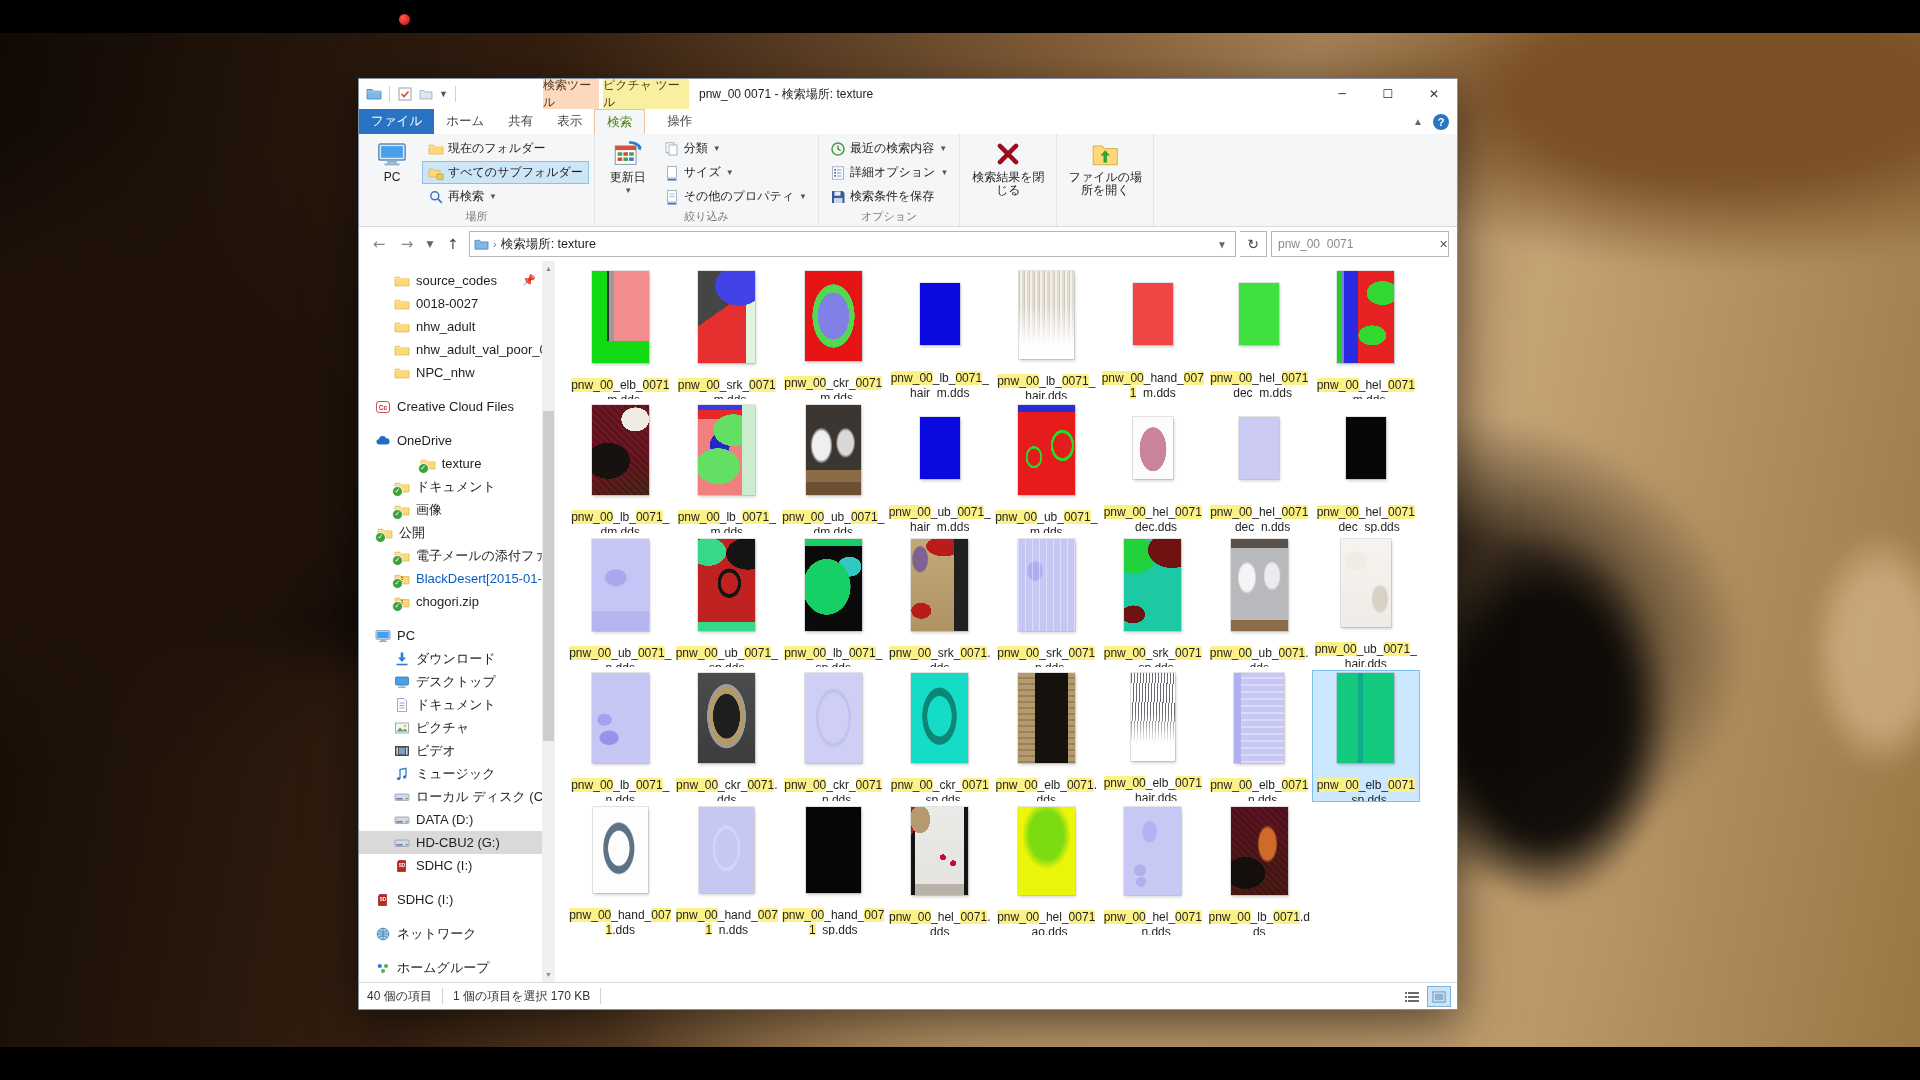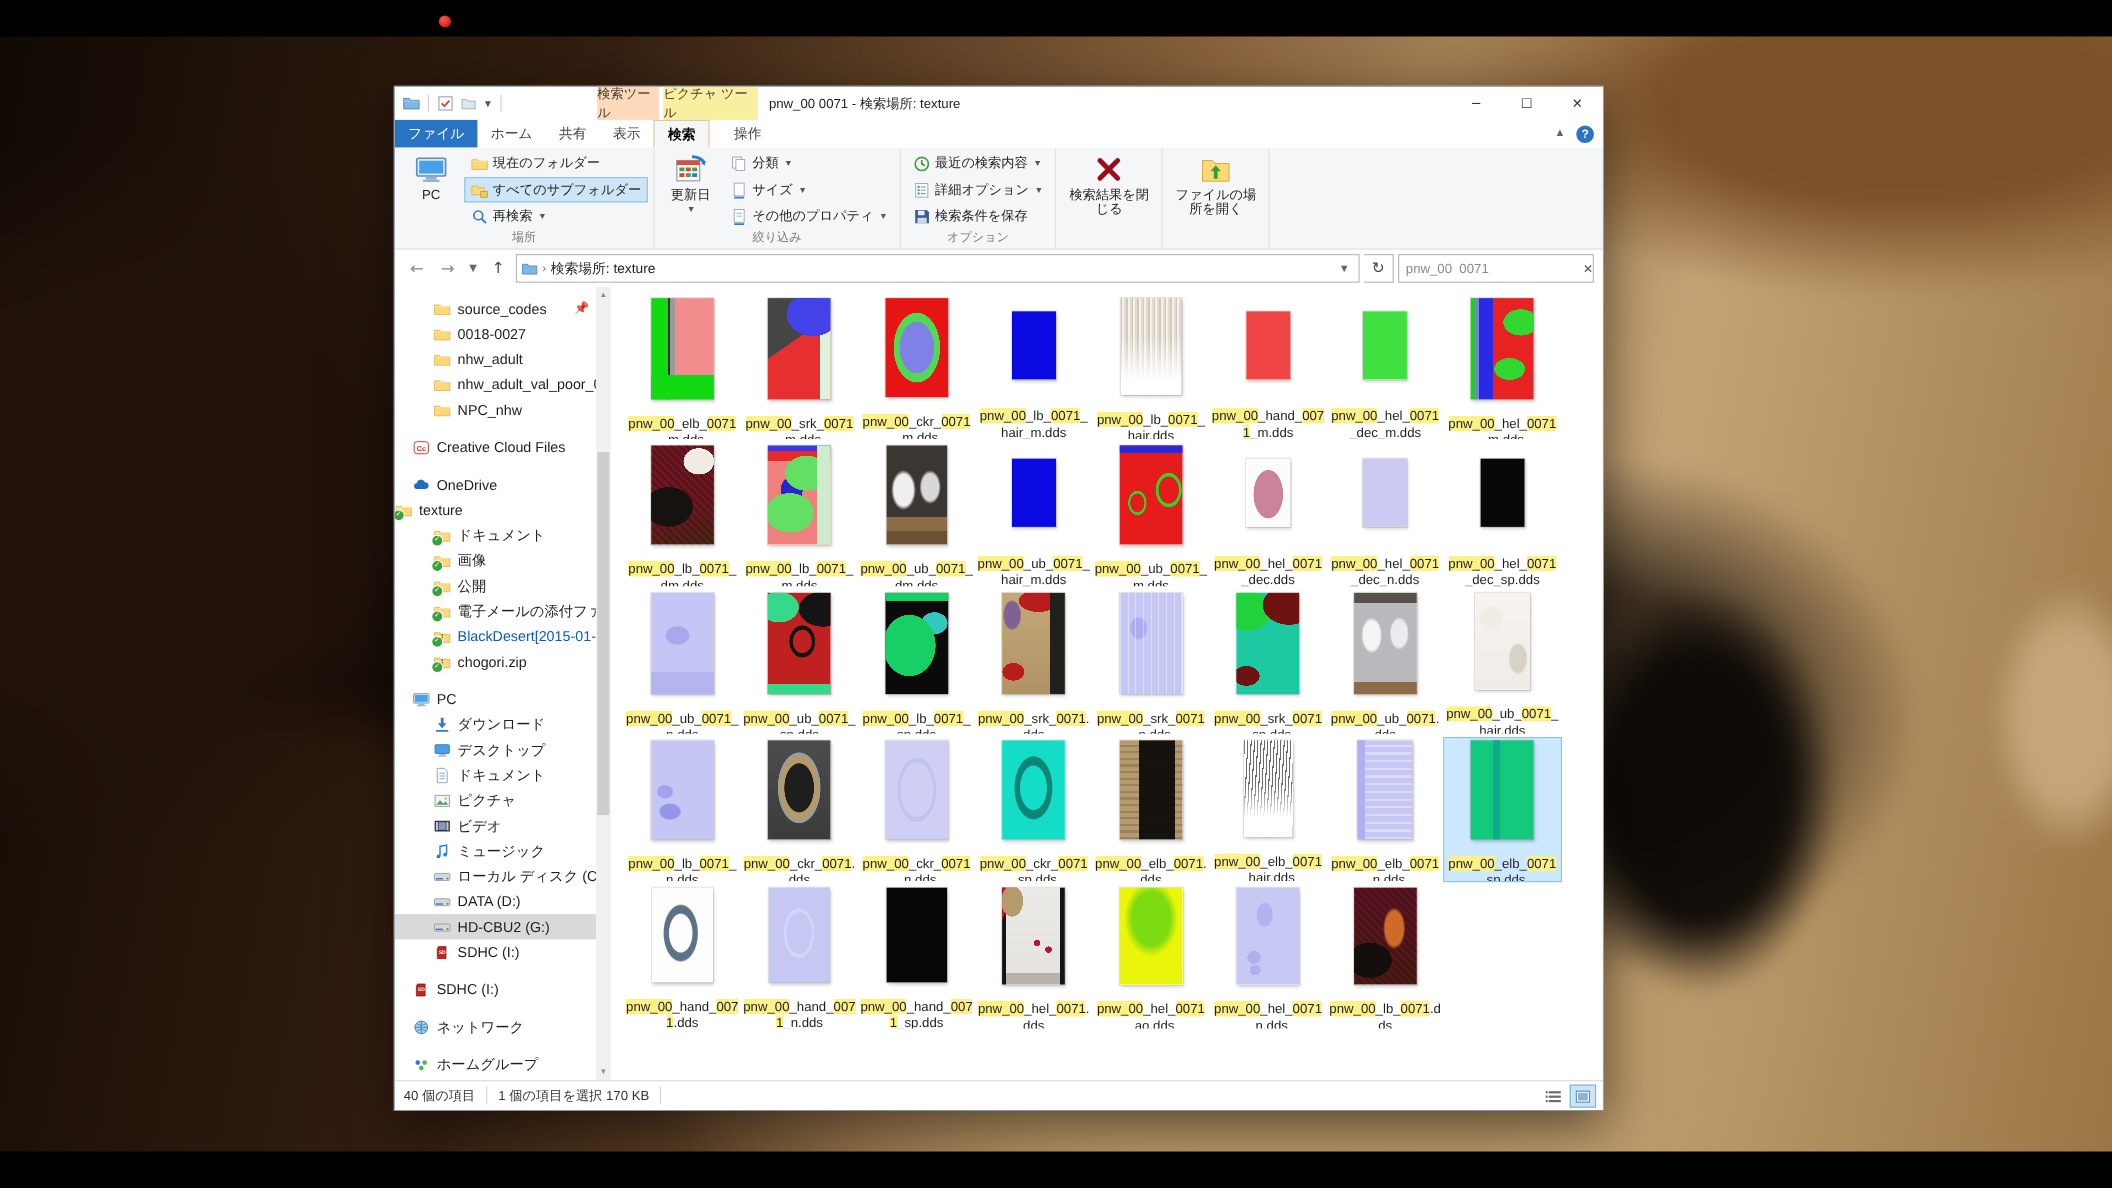--- a/index.html
+++ b/index.html
@@ -37,21 +37,21 @@
   .ctx-pict{left:244px;width:86px;background:#f8f0a0;}
   .win-title{position:absolute;left:340px;top:0;height:30px;display:flex;align-items:center;
     font-size:12px;color:#1e1e1e;white-space:nowrap;}
   .winbtns{position:absolute;right:0;top:0;height:30px;display:flex;}
   .winbtn{width:46px;height:30px;display:flex;align-items:center;justify-content:center;
     font-size:12px;color:#333;font-family:"DejaVu Sans",sans-serif;}
   
   .tabsrow{height:25px;display:flex;align-items:stretch;background:#fff;flex:none;position:relative;}
   .rtab{display:flex;align-items:center;justify-content:center;padding:0 12px;font-size:12.5px;color:#444;}
   .rtab.file{background:#2873c2;color:#fff;min-width:36px;}
-  .rtab.active{background:#f5f6f7;border:1px solid #e8c49c;border-bottom:none;color:#000000;font-weight:bold;}
+  .rtab.active{background:#f5f6f7;border:1px solid #e8c49c;border-bottom:none;color:#4d7c0f;}
   .rtab.op{margin-left:10px;}
   .tabs-right{position:absolute;right:8px;top:0;height:25px;display:flex;align-items:center;gap:10px;}
   .chev-up{color:#666;font-size:10px;}
   .help-q{width:16px;height:16px;border-radius:50%;background:#2b74c2;color:#fff;font-size:11px;
     display:flex;align-items:center;justify-content:center;font-weight:bold;}
   
   .ribbon{height:92px;background:#f5f6f7;border-bottom:1px solid #d8d9da;display:flex;flex:none;}
   .rgroup{display:flex;flex-direction:column;border-right:1px solid #e2e3e4;}
   .rbody{flex:1;display:flex;align-items:flex-start;padding:3px 5px 0 5px;gap:2px;}
   .rlabel{height:17px;text-align:center;color:#7a7a7a;font-size:11px;line-height:15px;}
@@ -432,21 +432,21 @@
             <span>Creative Cloud Files</span>
           </div>
           <div class="srow gap" style="padding-left: 16px;">
             <span class="ic">
               <svg viewBox="0 0 16 16">
                 <path d="M4.2 11.5a2.6 2.6 0 01-.3-5.2 3.8 3.8 0 017.3-.9 2.9 2.9 0 01.6 6.1H4.2z" fill="#1f6fc0"></path>
               </svg>
             </span>
             <span>OneDrive</span>
           </div>
-          <div class="srow" style="">
+          <div class="srow" style=" justify-content: center;">
             <span class="ic">
               <svg viewBox="0 0 16 16">
                 <path d="M1 4.2V13h14V5.6H7.2L5.8 4.2H1z" fill="#ffd978" stroke="#cfa73e" stroke-width=".6"></path>
                 <path d="M1 5.6h14" stroke="#ffe9ad" stroke-width=".8"></path>
               </svg>
               <span class="badge">✓</span>
             </span>
             <span>texture</span>
           </div>
           <div class="srow" style="padding-left: 35px;">
@@ -462,21 +462,21 @@
           <div class="srow" style="padding-left: 35px;">
             <span class="ic">
               <svg viewBox="0 0 16 16">
                 <path d="M1 4.2V13h14V5.6H7.2L5.8 4.2H1z" fill="#ffd978" stroke="#cfa73e" stroke-width=".6"></path>
                 <path d="M1 5.6h14" stroke="#ffe9ad" stroke-width=".8"></path>
               </svg>
               <span class="badge">✓</span>
             </span>
             <span>画像</span>
           </div>
-          <div class="srow" style="padding-left: 35px;">
+          <div class="srow" style="padding-left: 18px;">
             <span class="ic">
               <svg viewBox="0 0 16 16">
                 <path d="M1 4.2V13h14V5.6H7.2L5.8 4.2H1z" fill="#ffd978" stroke="#cfa73e" stroke-width=".6"></path>
                 <path d="M1 5.6h14" stroke="#ffe9ad" stroke-width=".8"></path>
               </svg>
               <span class="badge">✓</span>
             </span>
             <span>公開</span>
           </div>
           <div class="srow" style="padding-left: 35px;">

